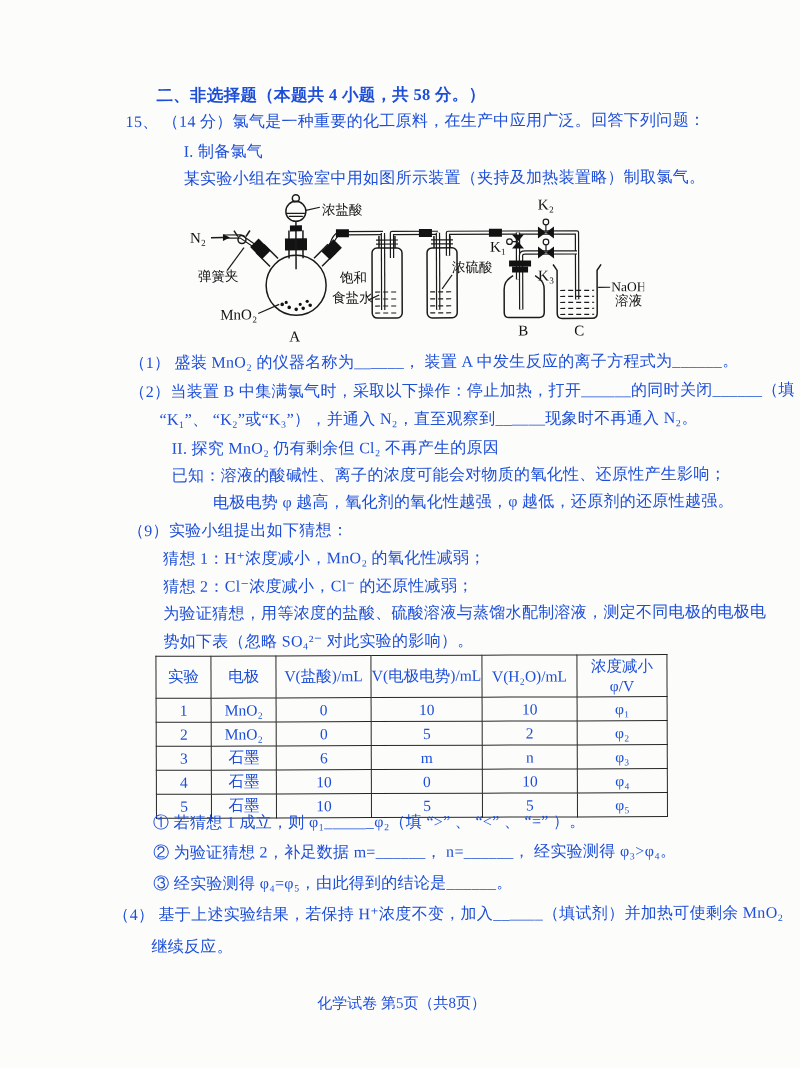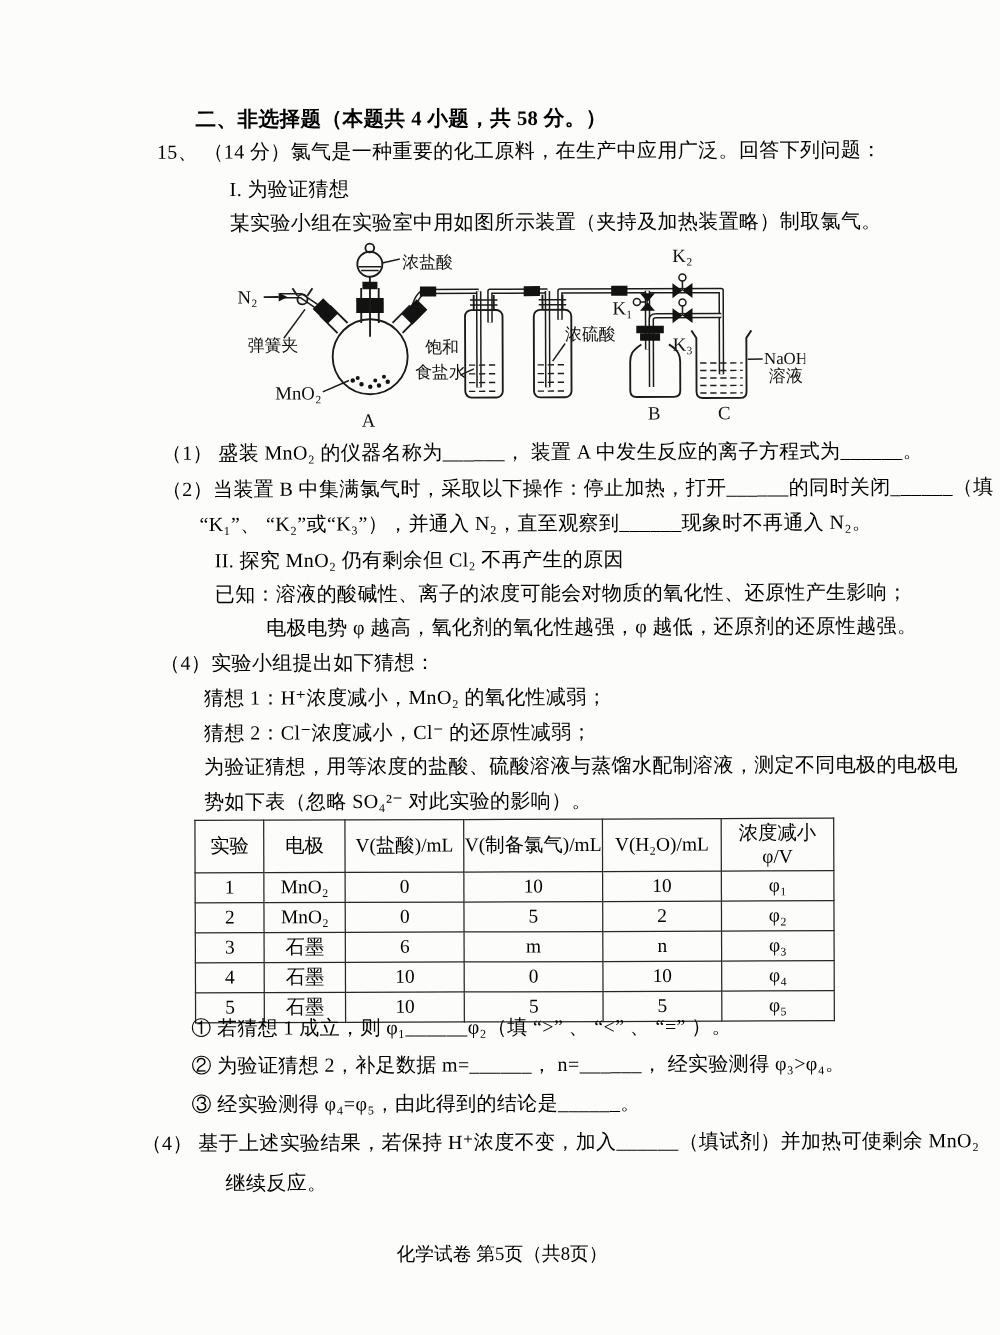--- a/index.html
+++ b/index.html
@@ -1,17 +1,17 @@
 <!DOCTYPE html>
 <html><head>
 <meta charset="utf-8">
 <style>
   html,body{margin:0;padding:0;background:#ddd;}
   .page{position:relative;width:800px;height:1068px;background:#fcfcfb;overflow:hidden;
-        font-family:"Liberation Serif","DejaVu Serif",serif;color:#000000;}
+        font-family:"Liberation Serif","DejaVu Serif",serif;color:#1d4ed8;}
   .tilt{position:absolute;inset:0;transform:rotate(-0.2deg);}
   .line{position:absolute;white-space:nowrap;font-size:16px;letter-spacing:.3px;}
   .bold{font-weight:bold;}
   .diagram{position:absolute;left:185px;top:192px;width:460px;height:158px;}
   table.exp{position:absolute;left:155px;top:655px;width:512px;border-collapse:collapse;
         table-layout:fixed;font-size:15.5px;}
   table.exp th,table.exp td{border:1.4px solid #272727;text-align:center;padding:1px 0;height:21px;
         font-weight:normal;overflow:hidden;}
   .footer{position:absolute;left:0;top:994px;width:100%;text-align:center;font-size:15px;}
   
@@ -27,21 +27,21 @@
 </head>
 <body>
 
 <div class="page">
  <div class="tilt">
 
   <div class="line bold" style="left:158px;top:84px;font-size:16.5px">二、非选择题（本题共 4 小题，共 58 分。）</div>
 
   <div class="line" style="left:127px;top:111px">15、 （14 分）氯气是一种重要的化工原料，在生产中应用广泛。回答下列问题：</div>
 
-  <div class="line" style="left:185px;top:141px">I. 为验证猜想</div>
+  <div class="line" style="left:185px;top:141px">I. 制备氯气</div>
 
   <div class="line" style="left:185px;top:168px">某实验小组在实验室中用如图所示装置（夹持及加热装置略）制取氯气。</div>
 
   <svg class="diagram" viewBox="0 0 460 158">
     <defs>
       <path id="t1" d="M40,44 L57,44 L70,53"></path>
       <path id="t2" d="M147,54 C149,46 152,41 158,41 L199,41"></path>
       <path id="t3" d="M199,41 L199,118"></path>
       <path id="t4" d="M208,66 L208,41 L254,41"></path>
       <path id="t5" d="M254,41 L254,118"></path>
@@ -198,41 +198,41 @@
   </svg>
 
   <div class="line" style="left:130px;top:352px">（1） 盛装 MnO₂ 的仪器名称为______， 装置 A 中发生反应的离子方程式为______。</div>
   <div class="line" style="left:130px;top:381px">（2）当装置 B 中集满氯气时，采取以下操作：停止加热，打开______的同时关闭______（填</div>
   <div class="line" style="left:160px;top:409px">“K₁”、 “K₂”或“K₃”），并通入 N₂，直至观察到______现象时不再通入 N₂。</div>
 
   <div class="line" style="left:172px;top:438px">II. 探究 MnO₂ 仍有剩余但 Cl₂ 不再产生的原因</div>
   <div class="line" style="left:172px;top:465px">已知：溶液的酸碱性、离子的浓度可能会对物质的氧化性、还原性产生影响；</div>
   <div class="line" style="left:213px;top:492px">电极电势 φ 越高，氧化剂的氧化性越强，φ 越低，还原剂的还原性越强。</div>
 
-  <div class="line" style="left:128px;top:520px">（4）实验小组提出如下猜想：</div>
+  <div class="line" style="left:128px;top:520px">（9）实验小组提出如下猜想：</div>
   <div class="line" style="left:163px;top:548px">猜想 1：H⁺浓度减小，MnO₂ 的氧化性减弱；</div>
   <div class="line" style="left:163px;top:576px">猜想 2：Cl⁻浓度减小，Cl⁻ 的还原性减弱；</div>
   <div class="line" style="left:163px;top:603px">为验证猜想，用等浓度的盐酸、硫酸溶液与蒸馏水配制溶液，测定不同电极的电极电</div>
   <div class="line" style="left:163px;top:631px">势如下表（忽略 SO₄²⁻ 对此实验的影响）。</div>
 
   <table class="exp">
     <colgroup>
       <col style="width:10.8%">
           <col style="width:12.7%">
           <col style="width:18.6%">
       <col style="width:21.7%">
           <col style="width:18.6%">
           <col style="width:17.6%">
     </colgroup>
     <thead>
           <tr>
             <th>实验</th>
             <th>电极</th>
             <th>V(盐酸)/mL</th>
-            <th>V(制备氯气)/mL</th>
+            <th>V(电极电势)/mL</th>
             <th>V(H₂O)/mL</th>
             <th>浓度减小 φ/V</th>
           </tr>
         </thead>
     <tbody>
           <tr>
             <td>1</td>
             <td>MnO₂</td>
             <td>0</td>
             <td>10</td>
@@ -272,17 +272,17 @@
             <td>φ₅</td>
           </tr>
         </tbody>
   </table>
 
   <div class="line" style="left:152px;top:812px">① 若猜想 1 成立，则 φ₁______φ₂（填 “&gt;” 、 “&lt;” 、 “=” ）。</div>
   <div class="line" style="left:152px;top:842px">② 为验证猜想 2，补足数据 m=______， n=______， 经实验测得 φ₃&gt;φ₄。</div>
   <div class="line" style="left:152px;top:873px">③ 经实验测得 φ₄=φ₅，由此得到的结论是______。</div>
 
   <div class="line" style="left:112px;top:904px">（4） 基于上述实验结果，若保持 H⁺浓度不变，加入______（填试剂）并加热可使剩余 MnO₂</div>
-  <div class="line" style="left:179px;top:936px">继续反应。</div>
+  <div class="line" style="left:150px;top:936px">继续反应。</div>
 
   <div class="footer">化学试卷 第5页（共8页）</div>
  </div>
 </div>
 
 </body></html>

